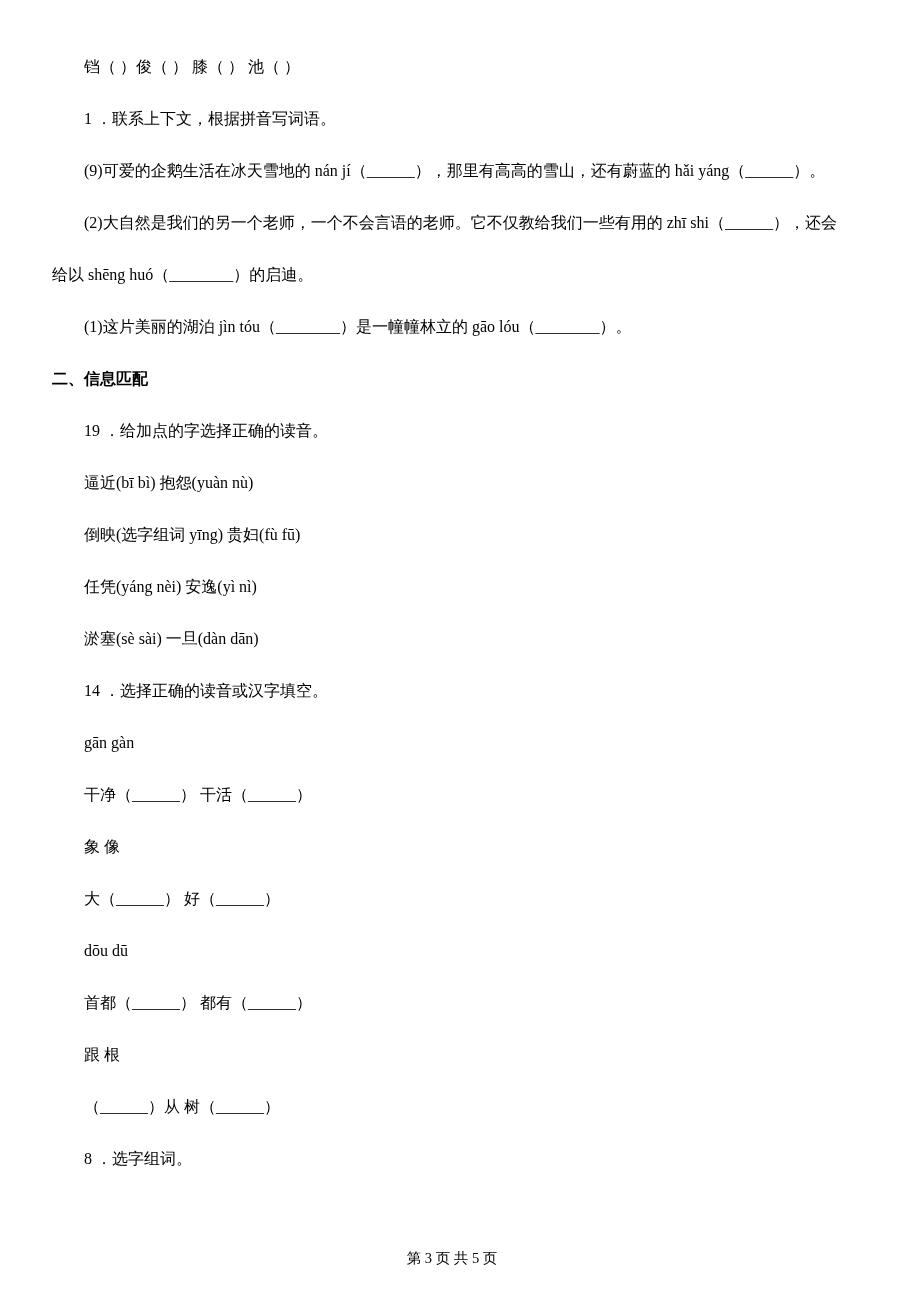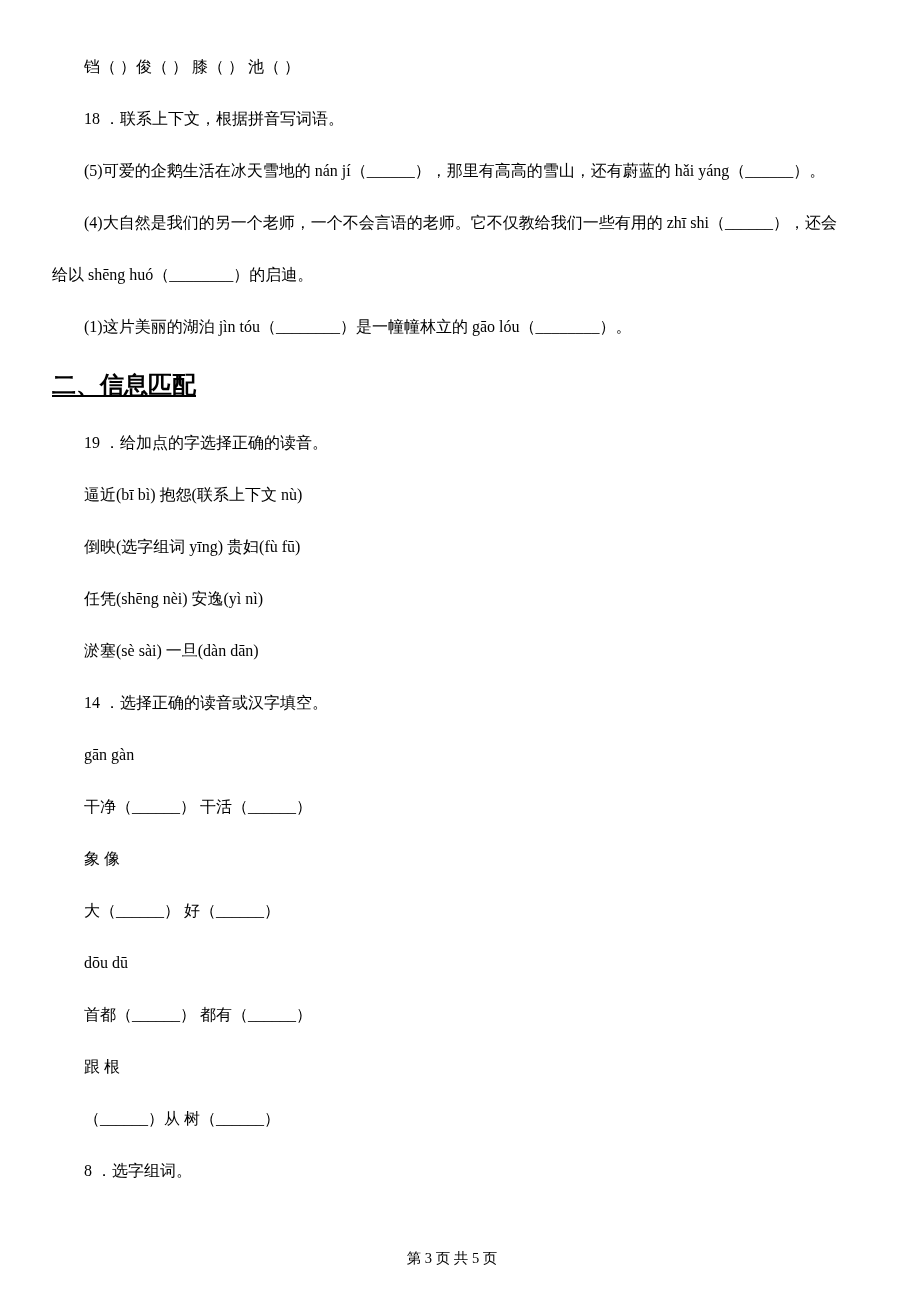--- a/index.html
+++ b/index.html
@@ -18,24 +18,23 @@
     position: relative;
     min-height: 1302px;
   }
   .para {
     margin: 0 0 28px 0;
     text-indent: 2em;
   }
   .section-heading {
     font-family: "SimHei", "黑体", sans-serif;
     font-weight: bold;
-    font-size: 24px;
+    font-size: 16px;
     margin: 10px 0 28px 0;
     text-indent: 0;
-    text-decoration: underline;
   }
   .footer {
     position: absolute;
     bottom: 32px;
     left: 0;
     right: 16px;
     text-align: center;
     font-size: 14.5px;
     font-family: "SimSun", "宋体", serif;
   }
@@ -45,36 +44,36 @@
   }
   .pinyin {
     font-family: "Times New Roman", serif;
   }
 </style>
 </head>
 <body>
 
 <p class="para">铛（     ）俊（     ）   膝（     ）   池（     ）</p>
 
-<p class="para">18 ．联系上下文，根据拼音写词语。</p>
+<p class="para">1 ．联系上下文，根据拼音写词语。</p>
 
-<p class="para">(5)可爱的企鹅生活在冰天雪地的 nán jí（______），那里有高高的雪山，还有蔚蓝的 hǎi yáng（______）。</p>
+<p class="para">(9)可爱的企鹅生活在冰天雪地的 nán jí（______），那里有高高的雪山，还有蔚蓝的 hǎi yáng（______）。</p>
 
-<p class="para">(4)大自然是我们的另一个老师，一个不会言语的老师。它不仅教给我们一些有用的 zhī shi（______），还会</p>
+<p class="para">(2)大自然是我们的另一个老师，一个不会言语的老师。它不仅教给我们一些有用的 zhī shi（______），还会</p>
 <p class="wrap-line">给以 shēng huó（________）的启迪。</p>
 
 <p class="para">(1)这片美丽的湖泊 jìn tóu（________）是一幢幢林立的 gāo lóu（________）。</p>
 
 <p class="section-heading">二、信息匹配</p>
 
 <p class="para">19 ．给加点的字选择正确的读音。</p>
 
-<p class="para pinyin">逼近(bī      bì)                         抱怨(联系上下文      nù)</p>
+<p class="para pinyin">逼近(bī      bì)                         抱怨(yuàn      nù)</p>
 <p class="para pinyin">倒映(选字组词    yīng)                  贵妇(fù    fū)</p>
-<p class="para pinyin">任凭(shēng      nèi)                   安逸(yì      nì)</p>
+<p class="para pinyin">任凭(yáng      nèi)                   安逸(yì      nì)</p>
 <p class="para pinyin">淤塞(sè      sài)                       一旦(dàn      dān)</p>
 
 <p class="para">14 ．选择正确的读音或汉字填空。</p>
 
 <p class="para pinyin">gān            gàn</p>
 <p class="para">干净（______）         干活（______）</p>
 <p class="para">象              像</p>
 <p class="para">大（______）         好（______）</p>
 <p class="para pinyin">dōu            dū</p>
 <p class="para">首都（______）         都有（______）</p>

